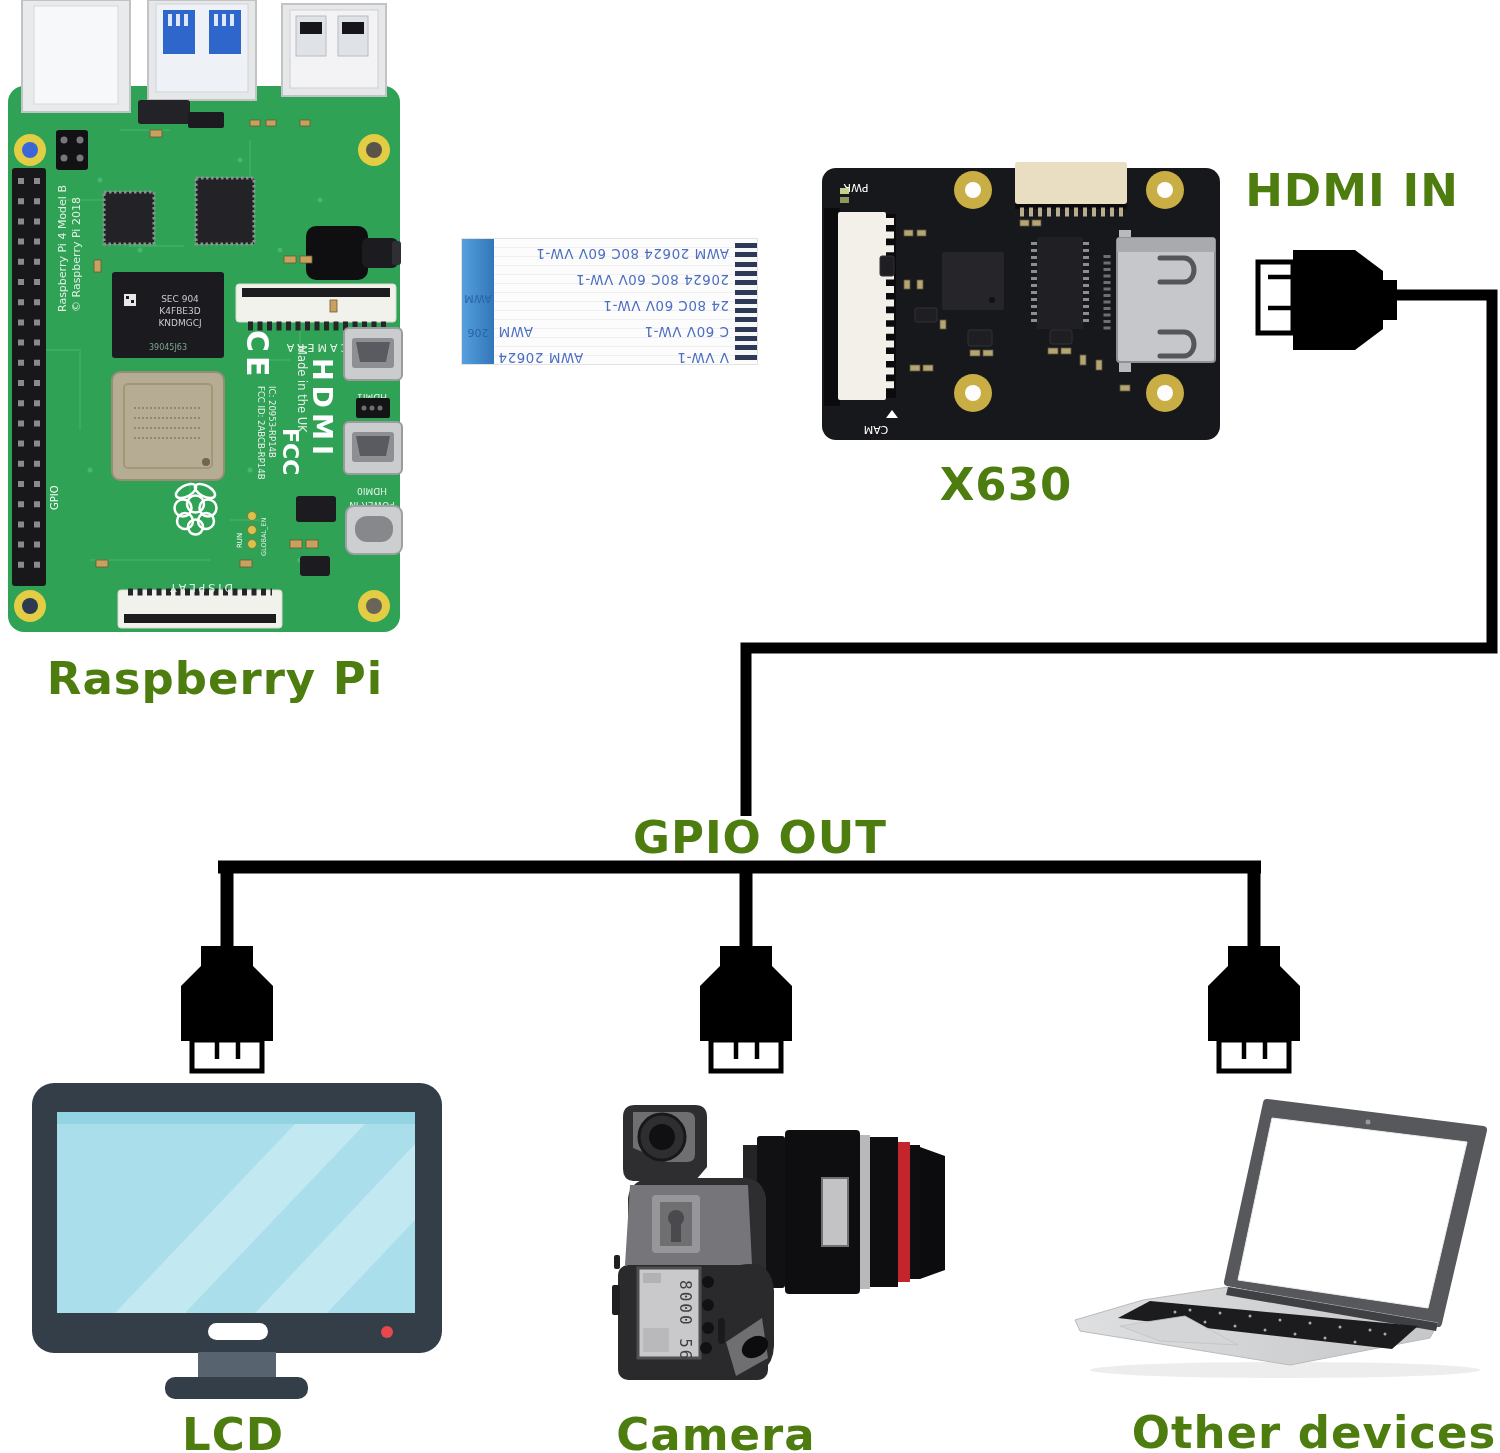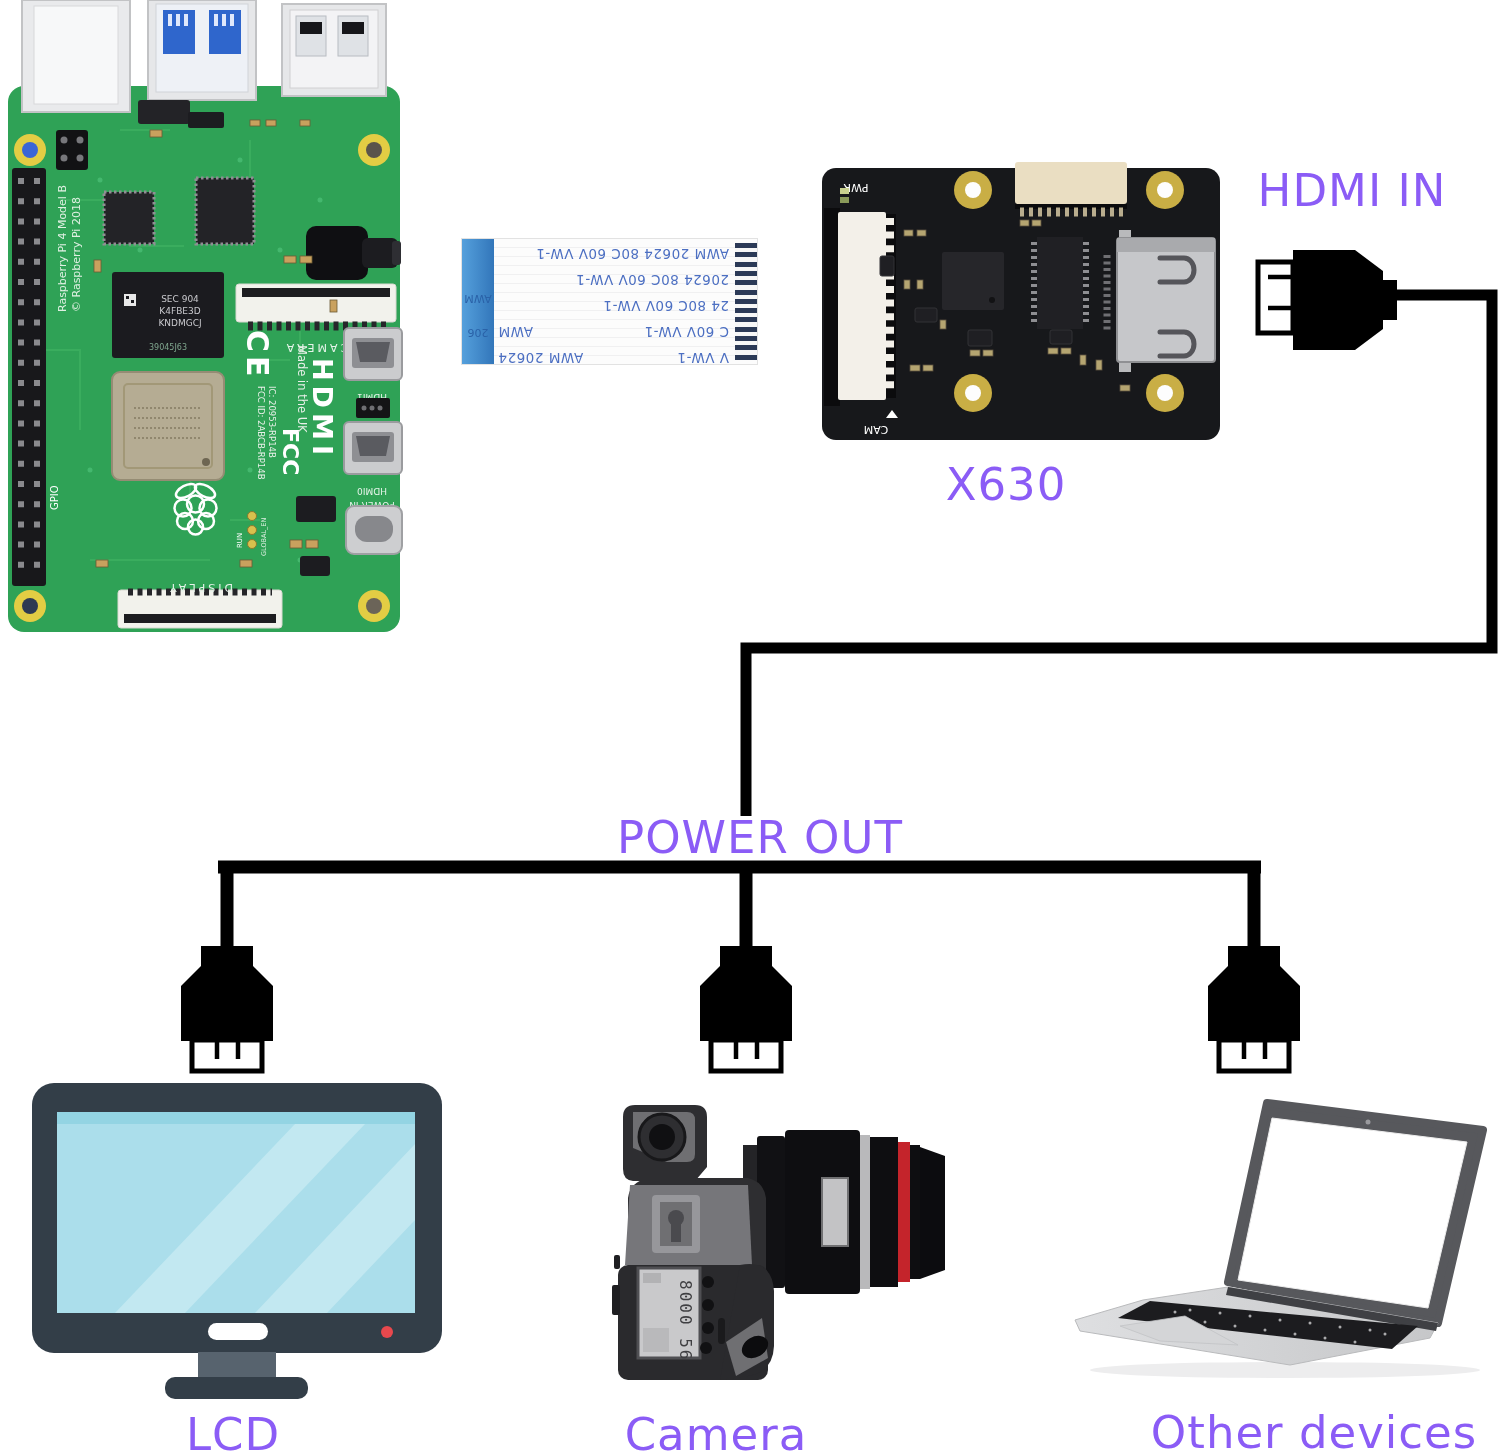--- a/index.html
+++ b/index.html
@@ -1,20 +1,20 @@
 <!DOCTYPE html>
 <html><head>
 <meta charset="utf-8">
 <style>
   html,body{margin:0;padding:0;background:#fff;}
   #canvas{position:relative;width:1500px;height:1453px;background:#ffffff;overflow:hidden;
           font-family:"DejaVu Sans","Liberation Sans",sans-serif;}
   .abs{position:absolute;}
-  .lbl{position:absolute;transform:translateX(-50%);font-weight:400;font-size:45px;
-       letter-spacing:1px;color:#8b5cf6;white-space:nowrap;line-height:1;}
+  .lbl{position:absolute;transform:translateX(-50%);font-weight:700;font-size:45px;
+       letter-spacing:1px;color:#4d7c0f;white-space:nowrap;line-height:1;}
   
   #fpc{position:absolute;left:461px;top:238px;width:295px;height:125px;
        background:repeating-linear-gradient(180deg,#fcfcfc 0 8px,#f0f0f1 8px 9px);
        border:1px solid #e2e2e2;overflow:hidden;}
   #fpc .stiffener{position:absolute;left:0;top:0;width:32px;height:100%;
        background:linear-gradient(90deg,#55a0dc,#3276ba);}
   #fpc .contacts{position:absolute;right:0;top:4px;bottom:4px;width:22px;
        background:repeating-linear-gradient(180deg,#2c3a57 0 5px,#f7f7f7 5px 9.3px);}
   .fpcrow{position:absolute;left:36px;right:28px;height:22px;line-height:22px;display:flex;
        justify-content:space-between;transform:rotate(180deg);color:#4c6fc2;
@@ -217,20 +217,21 @@
       <rect x="94" y="260" width="7" height="12"></rect>
         <rect x="330" y="300" width="7" height="12"></rect>
       <rect x="290" y="540" width="12" height="8"></rect>
         <rect x="306" y="540" width="12" height="8"></rect>
       <rect x="240" y="560" width="12" height="7"></rect>
         <rect x="96" y="560" width="12" height="7"></rect>
     </g>
     <rect x="296" y="496" width="40" height="26" rx="3" fill="#1c1c20"></rect>
     <rect x="300" y="556" width="30" height="20" rx="3" fill="#1c1c20"></rect>
   </svg>
+  <div class="lbl" style="left:215px;top:656px">Raspberry Pi</div>
 
   <div id="fpc">
     <div class="stiffener"></div>
     <div class="contacts"></div>
     <div class="fpcrow" style="top:4px">
         <span>AWM 20624 80C 60V VW-1</span>
         <span></span>
       </div>
     <div class="fpcrow" style="top:30px">
         <span>20624 80C 60V VW-1</span>
@@ -350,21 +351,21 @@
           <stop offset="1" stop-color="#c6c7c9"></stop>
       </linearGradient>
     </defs>
     <path d="M1390,295 H1492 V648 H746 V816" fill="none" stroke="#000000" stroke-width="11"></path>
     <path d="M218,867 H1261" fill="none" stroke="#000000" stroke-width="13"></path>
     <path d="M227,861 V947 M746,861 V947 M1254,861 V947" fill="none" stroke="#000000" stroke-width="13"></path>
     <use href="#plugdown" transform="translate(227,946)"></use>
     <use href="#plugdown" transform="translate(746,946)"></use>
     <use href="#plugdown" transform="translate(1254,946)"></use>
   </svg>
-  <div class="lbl" style="left:760px;top:815px">POWER OUT</div>
+  <div class="lbl" style="left:760px;top:815px">GPIO OUT</div>
 
   <svg class="abs" style="left:25px;top:1080px" width="425" height="325" viewBox="0 0 425 325">
     <defs>
         <clipPath id="scrclip">
           <rect x="32" y="32" width="358" height="201"></rect>
         </clipPath>
       </defs>
     <rect x="7" y="3" width="410" height="270" rx="22" fill="#333e48"></rect>
     <rect x="32" y="32" width="358" height="201" fill="#abdeeb"></rect>
     <g clip-path="url(#scrclip)">

